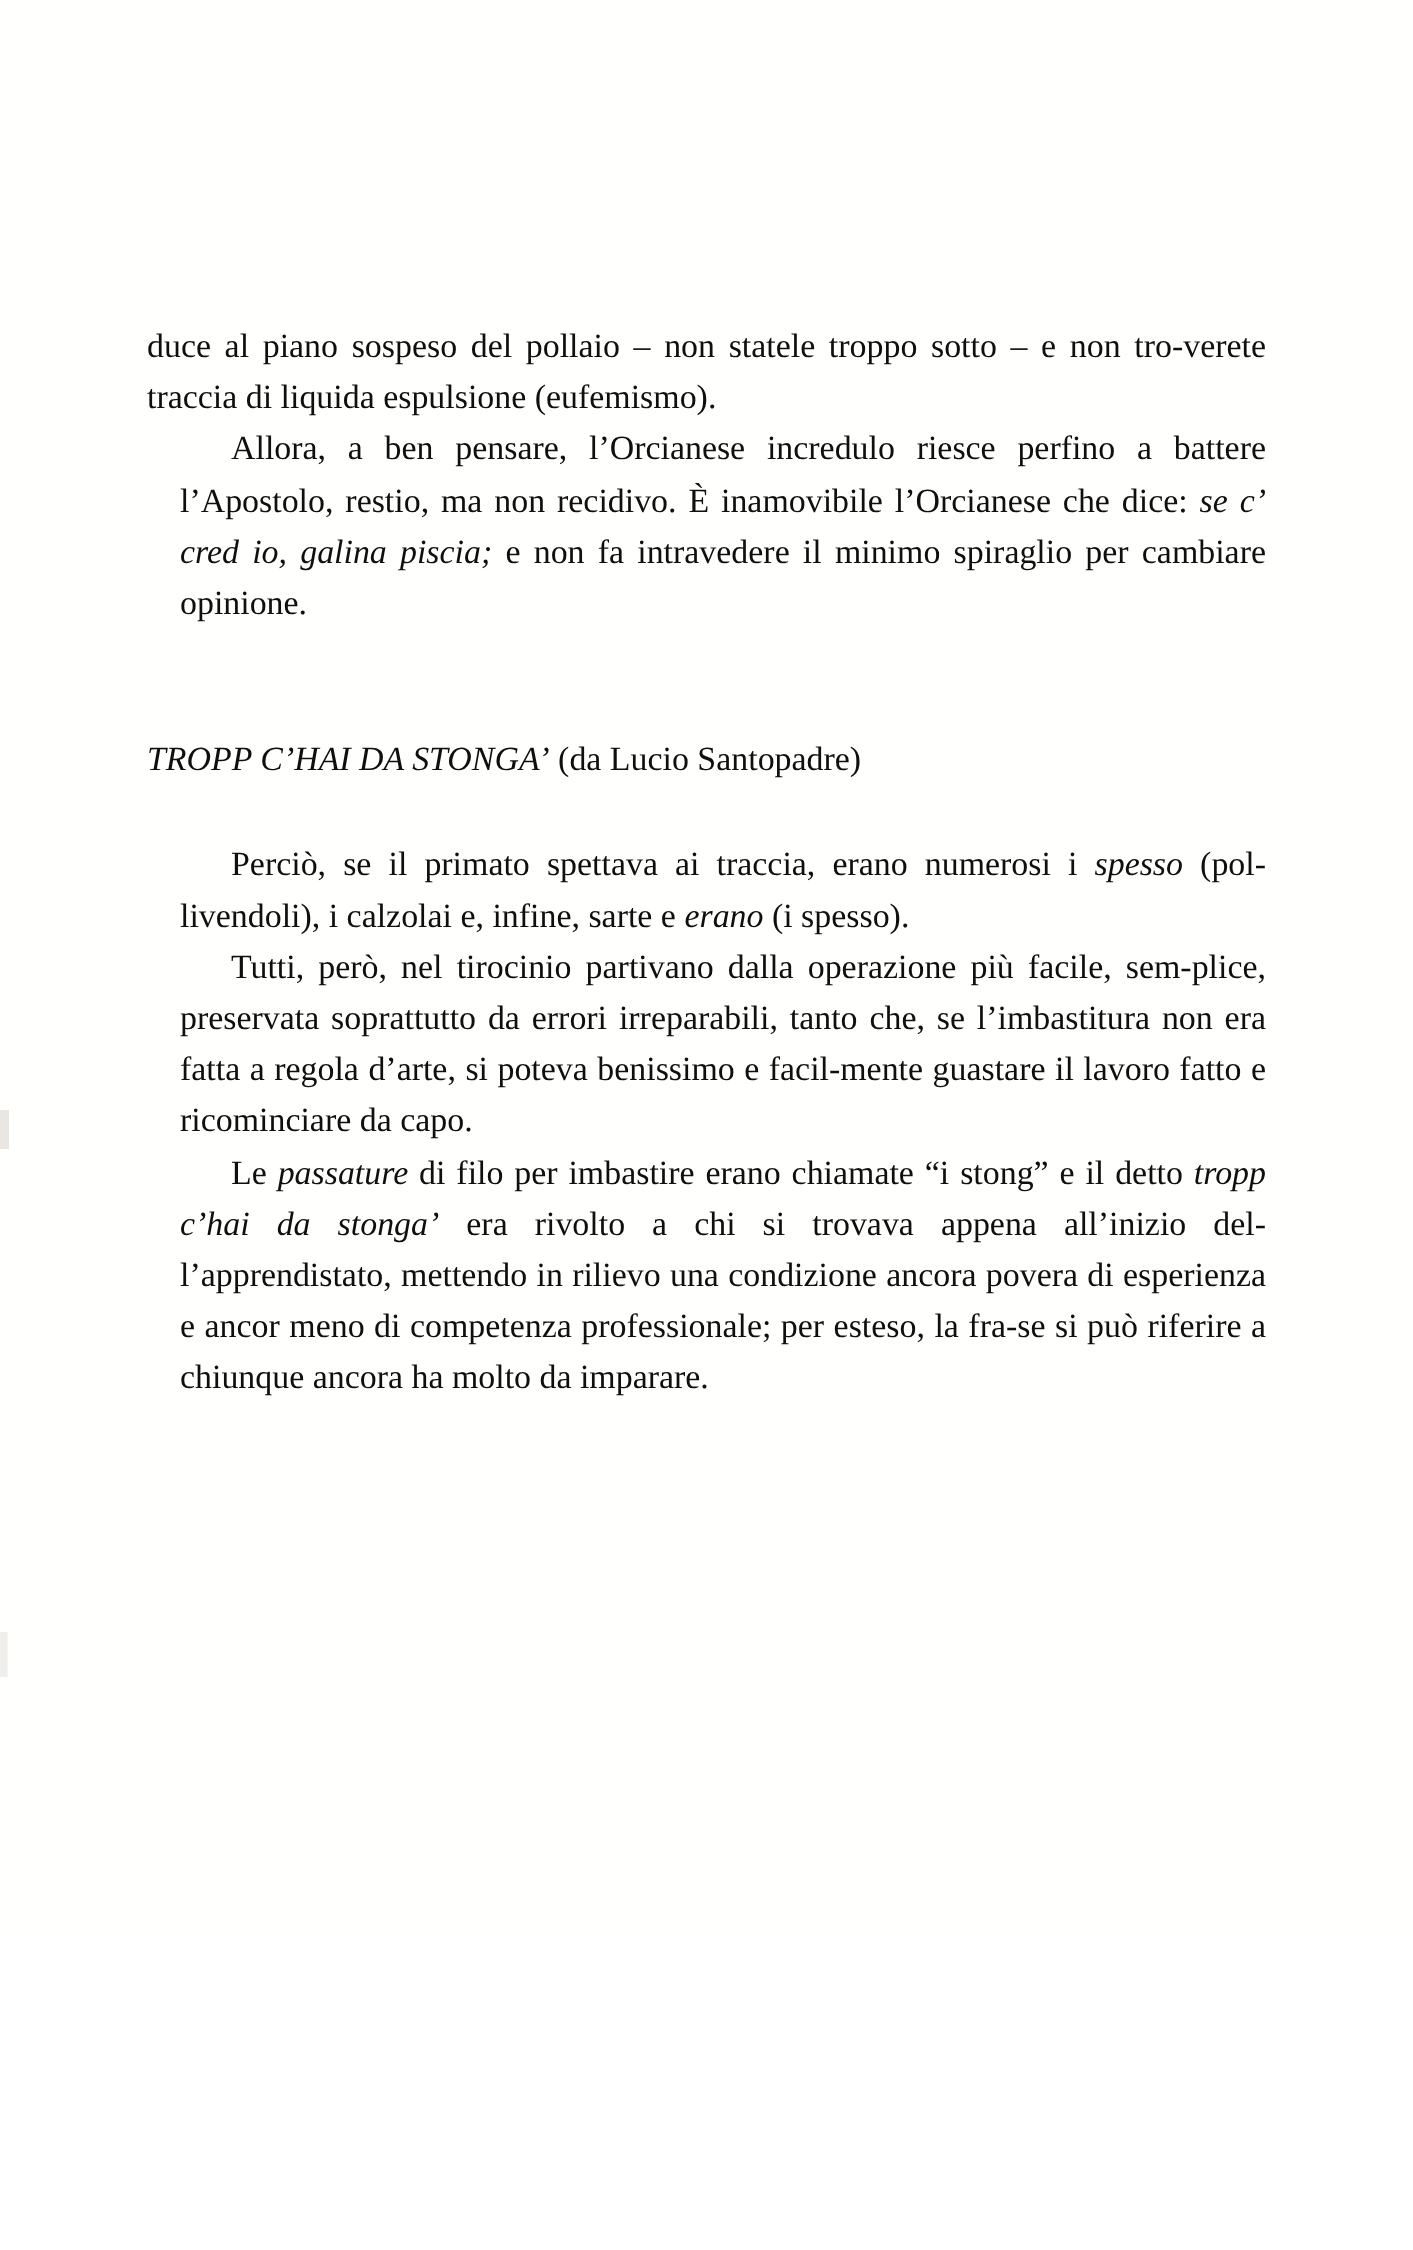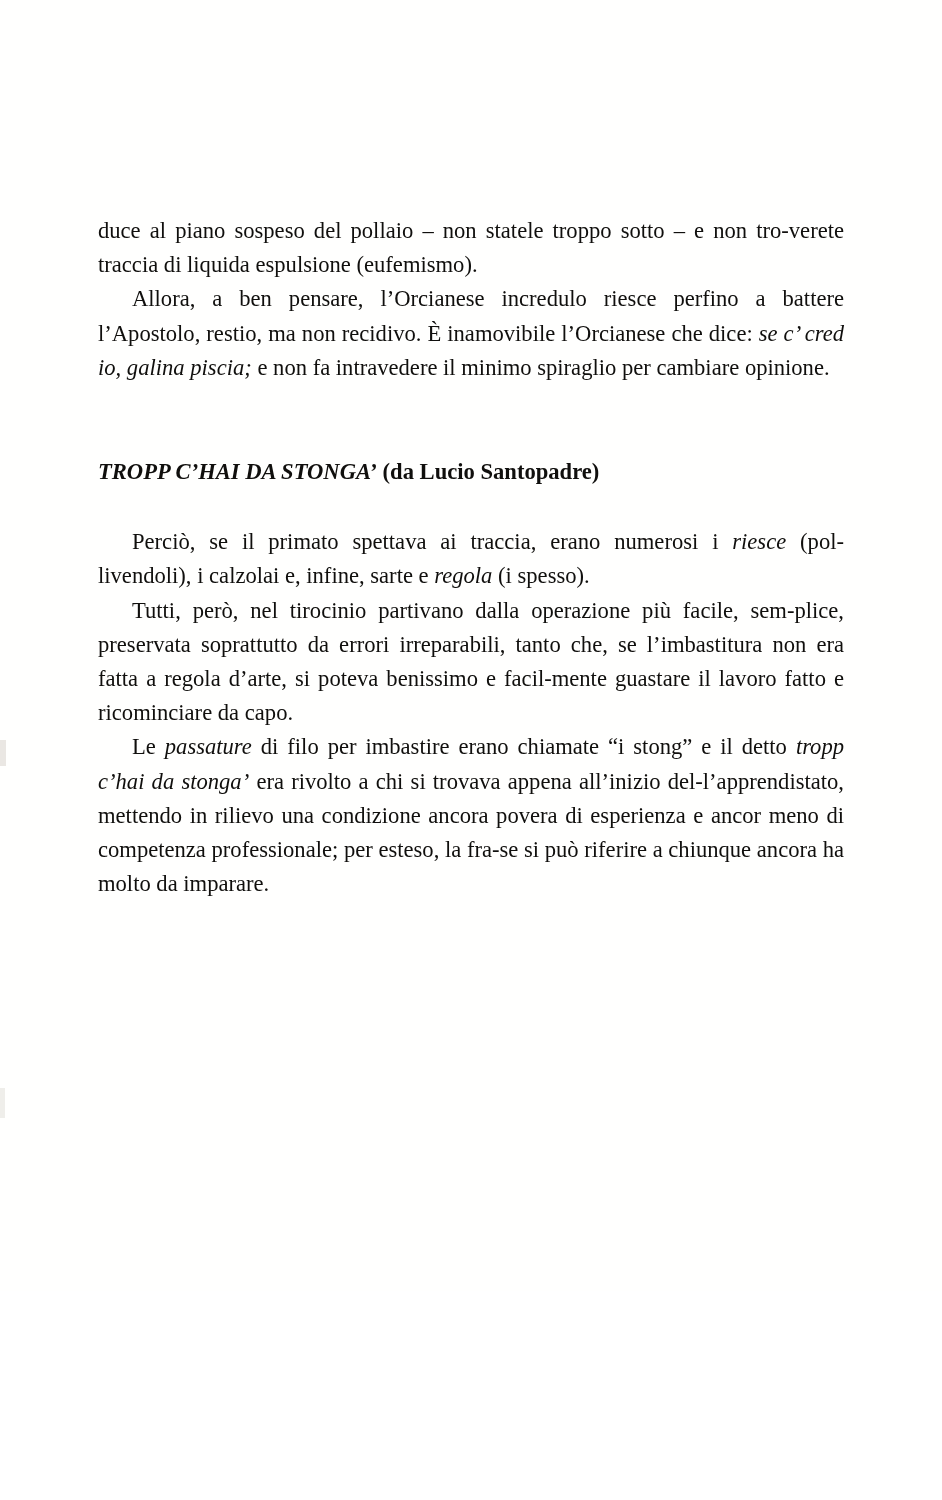--- a/index.html
+++ b/index.html
@@ -33,29 +33,30 @@
     font-size: 22.6px;
     line-height: 34.2px;
     text-align: justify;
     text-justify: inter-word;
     margin: 0;
     hyphens: manual;
     color: #100f0d;
   }
   .para.indented {
     text-indent: 34px;
+    margin-left: 22px;
   }
   .para + .para {
     margin-top: 0;
   }
   .heading {
     font-size: 22.6px;
     line-height: 34.2px;
     margin: 0;
-    font-weight: bold;
+    font-weight: normal;
     color: #100f0d;
   }
   .heading .title-italic {
     font-style: italic;
   }
   .gap-before-heading {
     height: 70px;
   }
   .gap-after-heading {
     height: 36px;
@@ -97,21 +98,21 @@
 
     <p class="para indented"><span>Allora, a ben pensare, l’Orcianese incredulo riesce perfino a battere l’Apostolo, restio, ma non recidivo. È inamovibile l’Orcianese che dice: </span><span class="ital">se c’ cred io, galina piscia;</span><span> e non fa intravedere il minimo spiraglio per cambiare opinione.</span></p>
 
     <div class="gap-before-heading"></div>
 
     <h2 class="heading"><span class="title-italic">TROPP C’HAI DA STONGA’</span><span> (da Lucio Santopadre)</span></h2>
 
     <div class="gap-after-heading"></div>
 
 
-    <p class="para indented"><span>Perciò, se il primato spettava ai traccia, erano numerosi i </span><span class="ital">riesce</span><span> (pol-livendoli), i calzolai e, infine, sarte e </span><span class="ital">regola</span><span> (i spesso).</span></p>
+    <p class="para indented"><span>Perciò, se il primato spettava ai traccia, erano numerosi i </span><span class="ital">spesso</span><span> (pol-livendoli), i calzolai e, infine, sarte e </span><span class="ital">erano</span><span> (i spesso).</span></p>
 
 
     <p class="para indented">Tutti, però, nel tirocinio partivano dalla operazione più facile, sem-plice, preservata soprattutto da errori irreparabili, tanto che, se l’imbastitura non era fatta a regola d’arte, si poteva benissimo e facil-mente guastare il lavoro fatto e ricominciare da capo.</p>
 
 
     <p class="para indented"><span>Le </span><span class="ital">passature</span><span> di filo per imbastire erano chiamate “i stong” e il detto </span><span class="ital">tropp c’hai da stonga’</span><span> era rivolto a chi si trovava appena all’inizio del-l’apprendistato, mettendo in rilievo una condizione ancora povera di esperienza e ancor meno di competenza professionale; per esteso, la fra-se si può riferire a chiunque ancora ha molto da imparare.</span></p>
 
   </div>
 </div>
 

